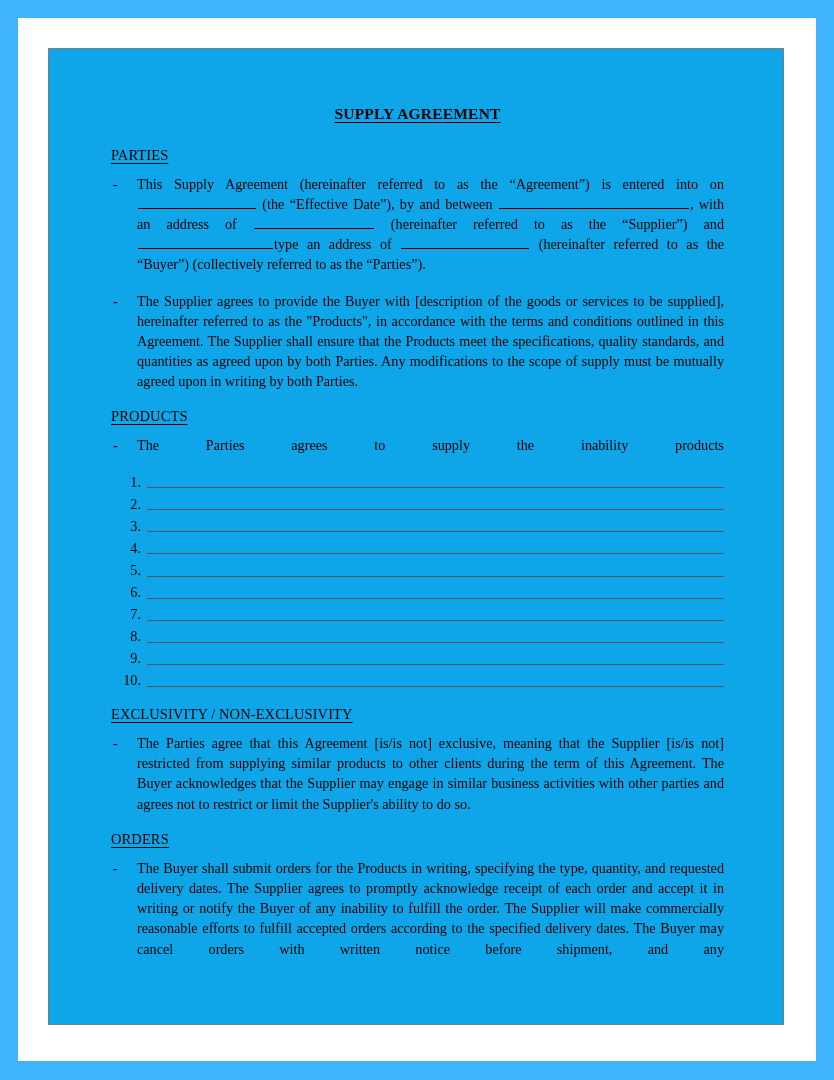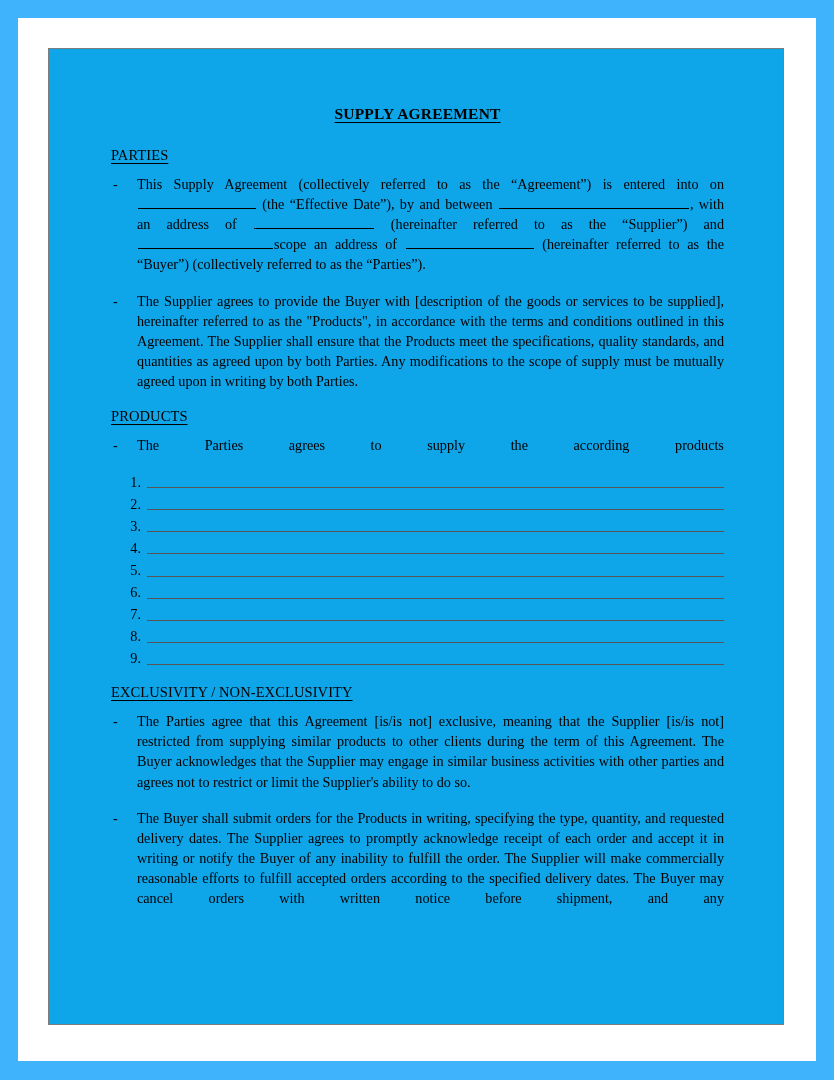--- a/index.html
+++ b/index.html
@@ -141,27 +141,27 @@
 <div class="page-frame">
   <div class="doc-border">
     <div class="doc-body">
 
       <div class="doc-title">SUPPLY AGREEMENT</div>
 
       <div class="section-heading">PARTIES</div>
       <div class="bullet-block">
         <div class="bullet-dash">-</div>
         <div class="bullet-text">
-          <span>This Supply Agreement (collectively referred to as the “Agreement”) is entered into on</span>
+          <span>This Supply Agreement (hereinafter referred to as the “Agreement”) is entered into on</span>
           <span class="blank blank-w1"></span>
           <span>(the “Effective Date”), by and between</span>
           <span class="blank blank-w2"></span><span>, with an address of</span>
           <span class="blank blank-w3"></span>
           <span>(hereinafter referred to as the “Supplier”) and</span>
-          <span class="blank blank-w4"></span><span>scope an address of</span>
+          <span class="blank blank-w4"></span><span>type an address of</span>
           <span class="blank blank-w5"></span>
           <span>(hereinafter referred to as the “Buyer”) (collectively referred to as the “Parties”).</span>
         </div>
       </div>
 
       <div class="bullet-block">
         <div class="bullet-dash">-</div>
         <div class="bullet-text">The Supplier agrees to provide the Buyer with [description of the goods or services to be supplied], hereinafter referred to as the "Products", in accordance with the terms and conditions outlined in this Agreement. The Supplier shall ensure that the Products meet the specifications, quality standards, and quantities as agreed upon by both Parties. Any modifications to the scope of supply must be mutually agreed upon in writing by both Parties.</div>
       </div>
 
@@ -169,21 +169,21 @@
       <div class="bullet-block">
         <div class="bullet-dash">-</div>
         <div style="flex:1 1 auto;text-align:center;">
           <div class="spread-line">
             <span>The</span>
             <span>Parties</span>
             <span>agrees</span>
             <span>to</span>
             <span>supply</span>
             <span>the</span>
-            <span>according</span>
+            <span>inability</span>
             <span>products</span>
           </div>
         </div>
       </div>
 
       <ul class="product-list">
         <li class="product-item">
           <span class="product-num">1.</span>
           <span class="product-rule"></span>
         </li>
@@ -212,28 +212,33 @@
           <span class="product-rule"></span>
         </li>
         <li class="product-item">
           <span class="product-num">8.</span>
           <span class="product-rule"></span>
         </li>
         <li class="product-item">
           <span class="product-num">9.</span>
           <span class="product-rule"></span>
         </li>
+        <li class="product-item">
+          <span class="product-num">10.</span>
+          <span class="product-rule"></span>
+        </li>
       </ul>
 
       <div class="section-heading">EXCLUSIVITY / NON-EXCLUSIVITY</div>
       <div class="bullet-block">
         <div class="bullet-dash">-</div>
         <div class="bullet-text">The Parties agree that this Agreement [is/is not] exclusive, meaning that the Supplier [is/is not] restricted from supplying similar products to other clients during the term of this Agreement. The Buyer acknowledges that the Supplier may engage in similar business activities with other parties and agrees not to restrict or limit the Supplier's ability to do so.</div>
       </div>
 
+      <div class="section-heading">ORDERS</div>
       <div class="bullet-block">
         <div class="bullet-dash">-</div>
         <div class="bullet-text last-justify">The Buyer shall submit orders for the Products in writing, specifying the type, quantity, and requested delivery dates. The Supplier agrees to promptly acknowledge receipt of each order and accept it in writing or notify the Buyer of any inability to fulfill the order. The Supplier will make commercially reasonable efforts to fulfill accepted orders according to the specified delivery dates. The Buyer may cancel orders with written notice before shipment, and any</div>
       </div>
 
     </div>
   </div>
 </div>
 
 </body></html>

